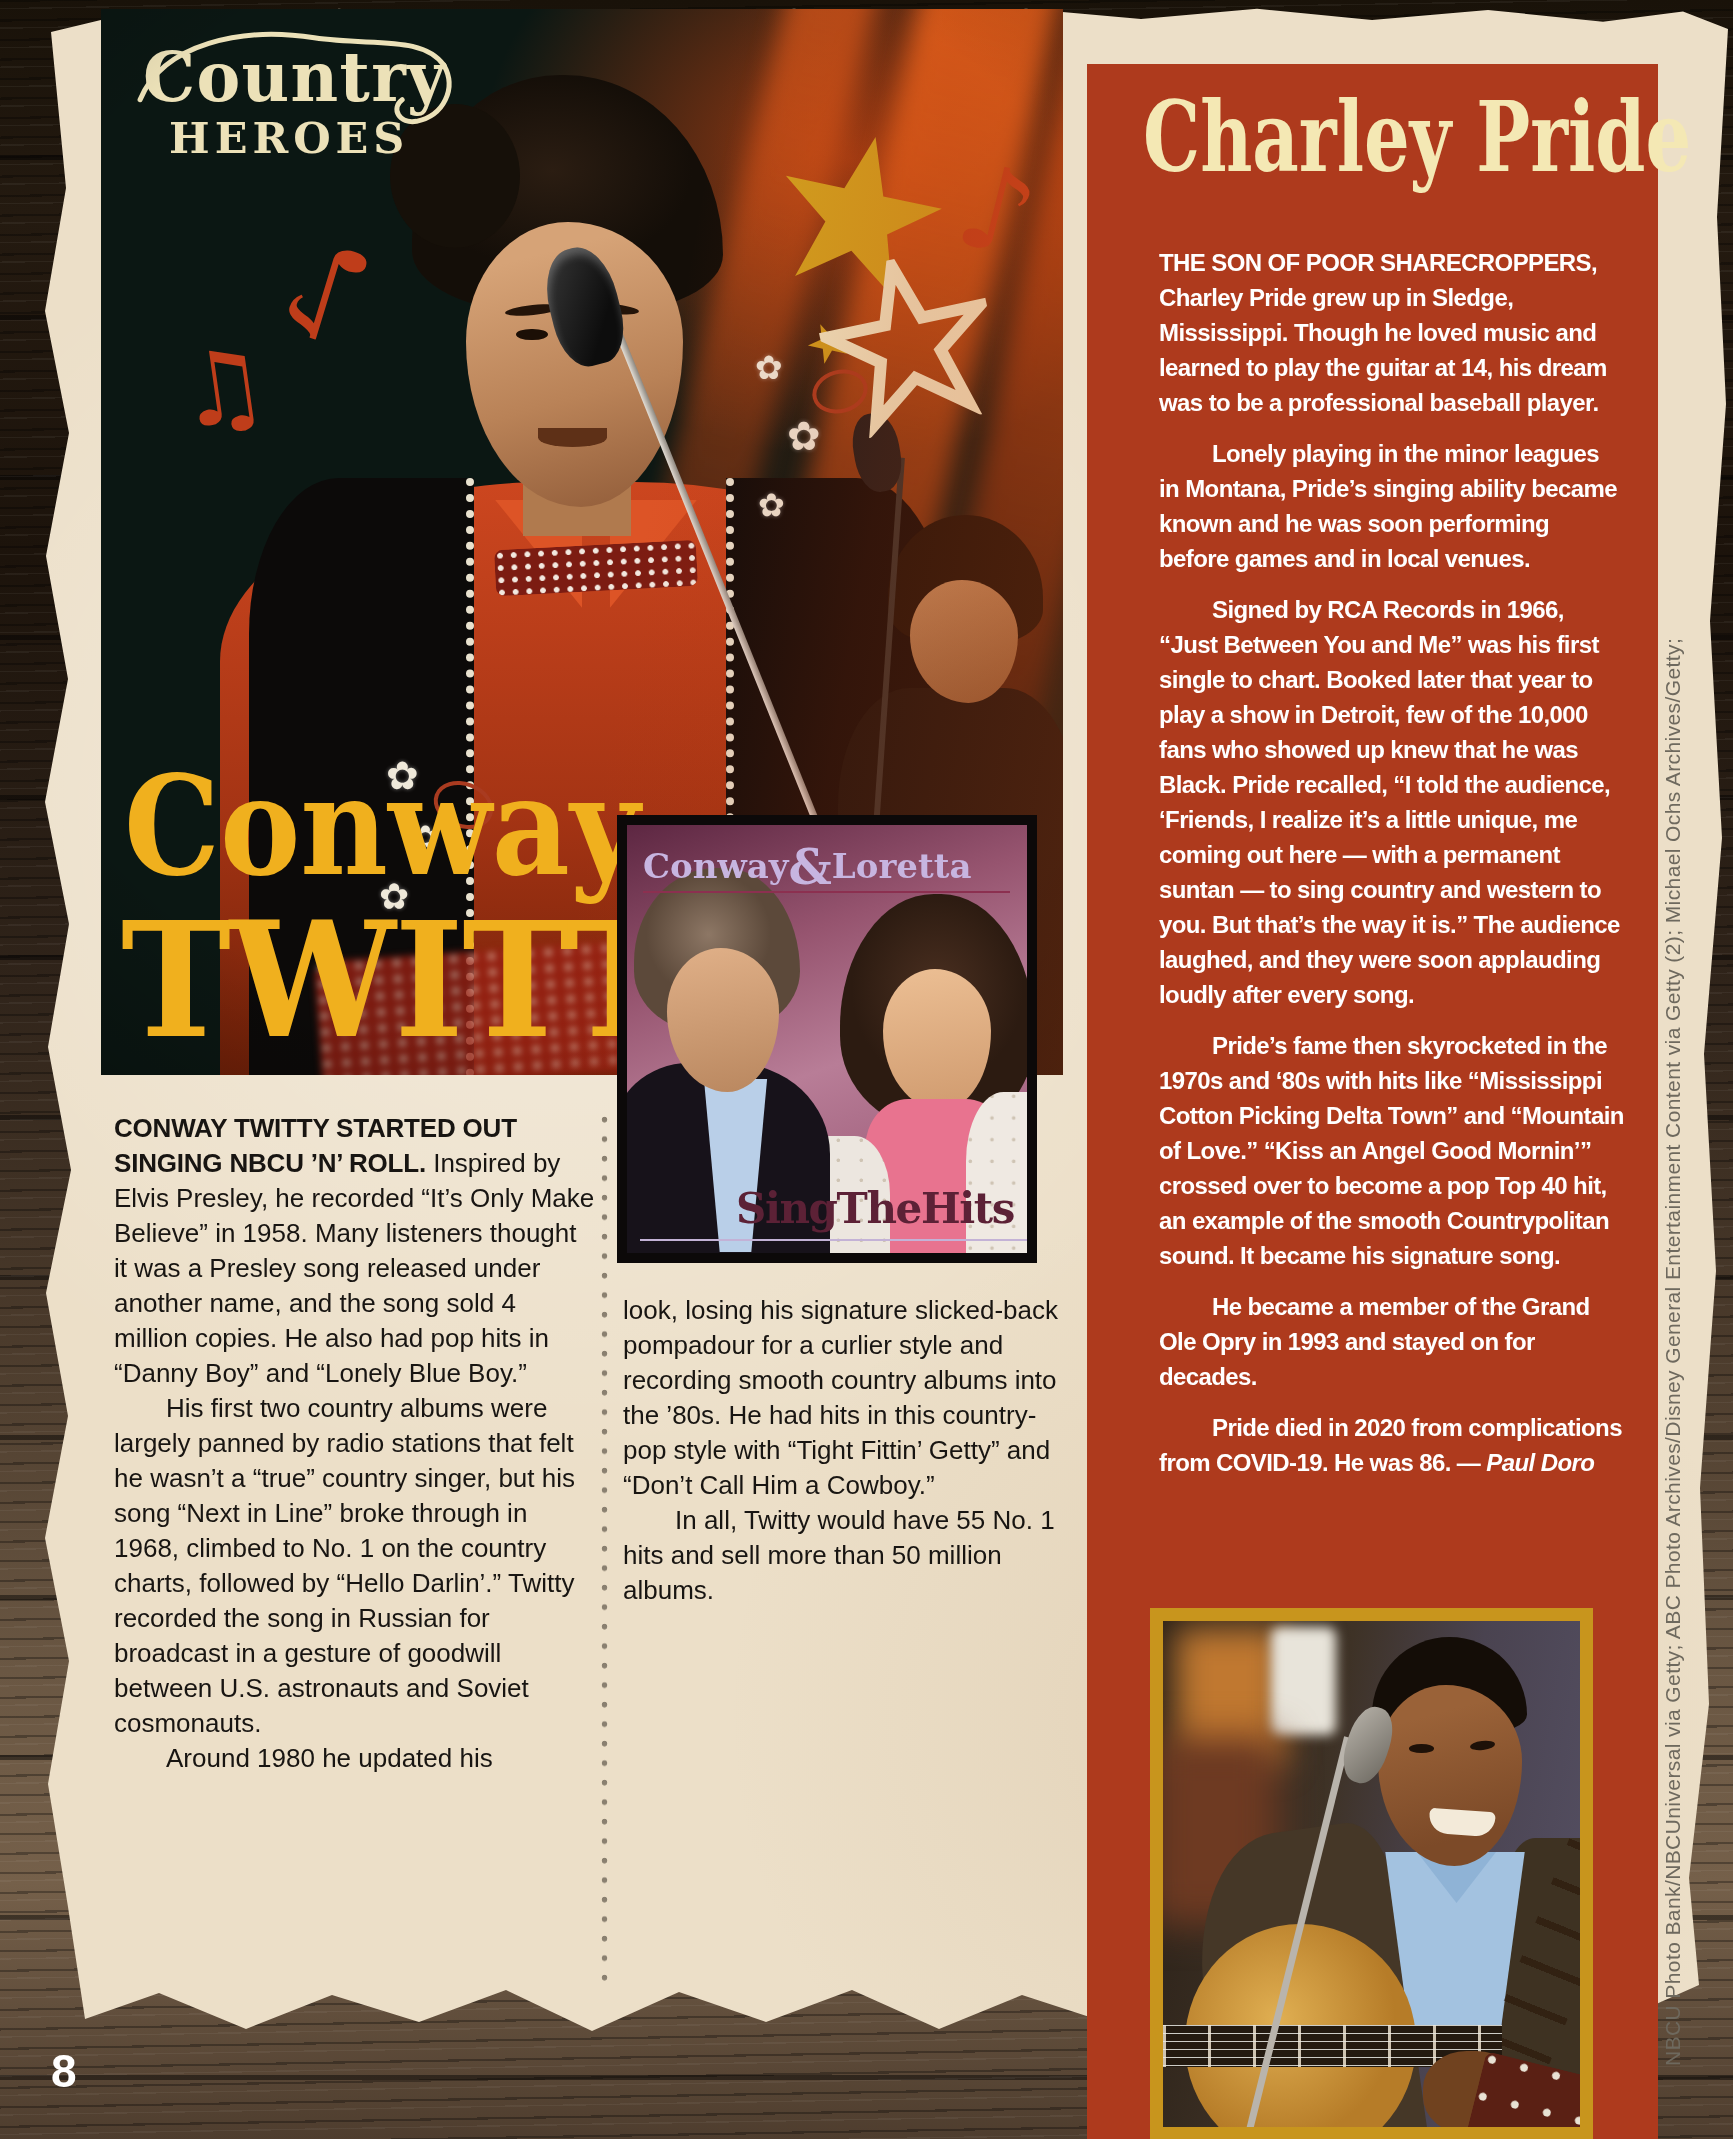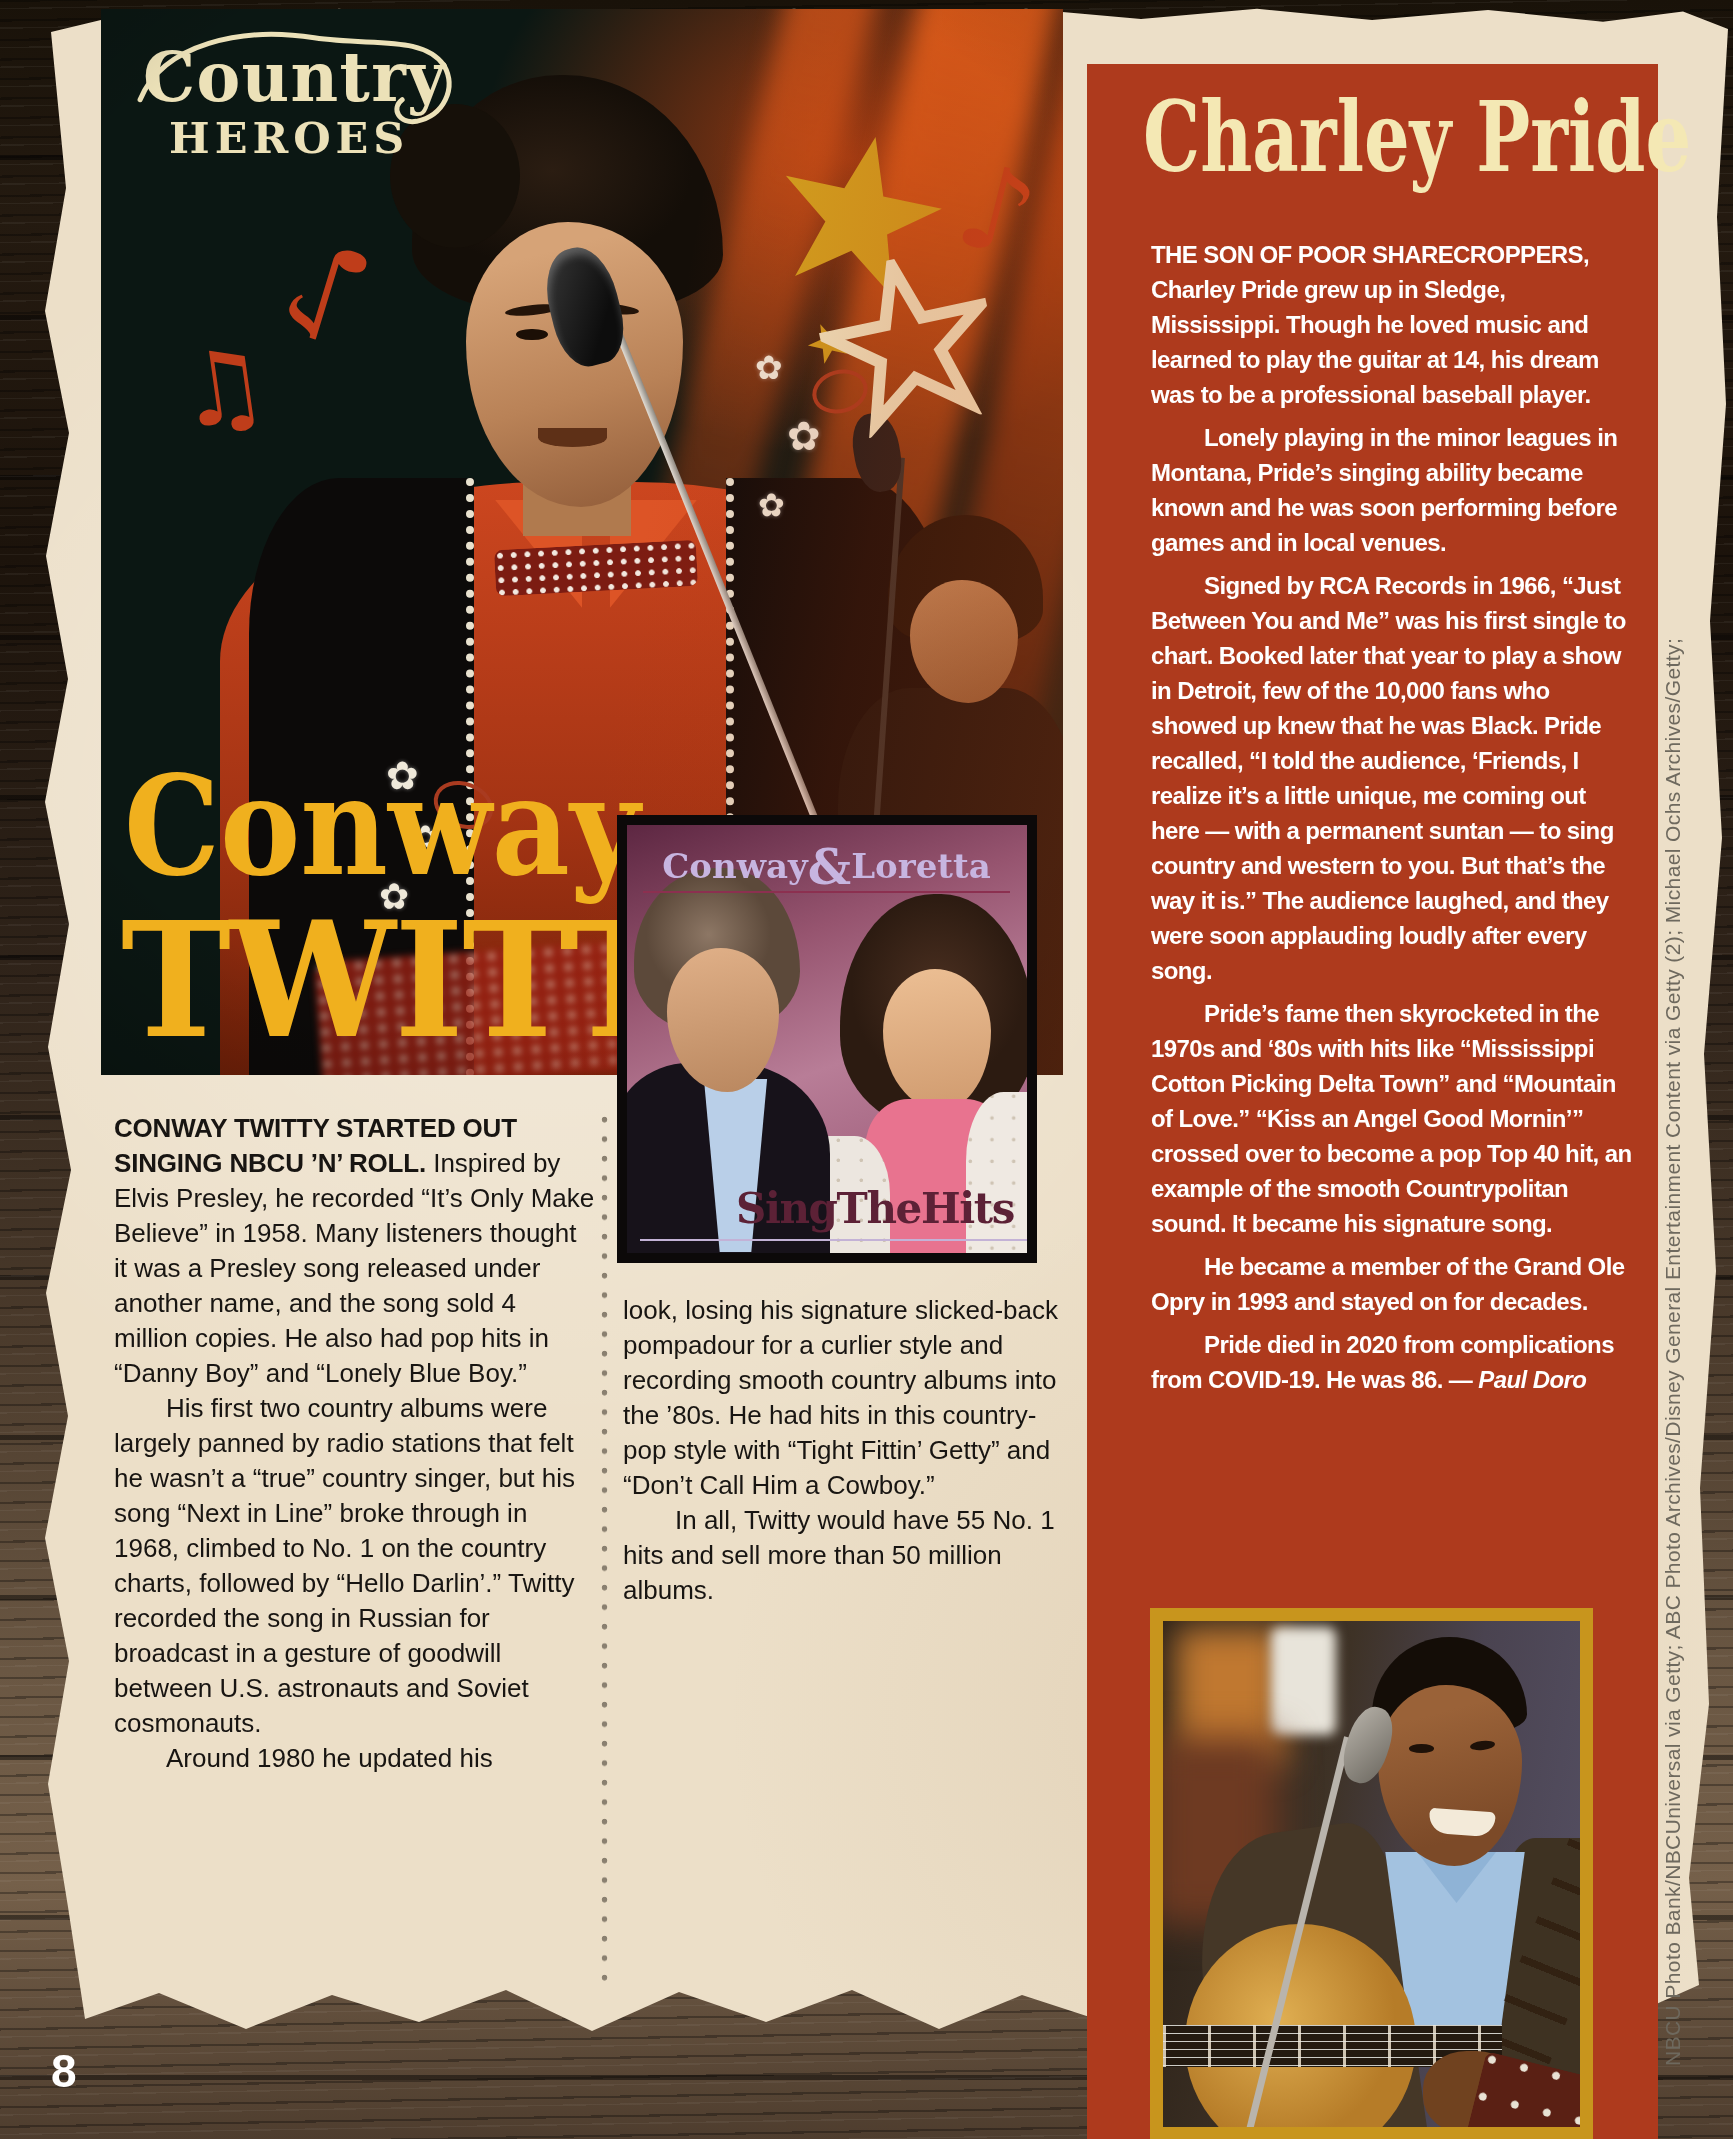--- a/index.html
+++ b/index.html
@@ -83,21 +83,21 @@
   .note-right{left:859px; top:144px; font-size:116px; color:#c13f1b; transform:rotate(14deg);}
   .star-small{left:704px; top:307px; font-size:52px; color:#cf9d1d; transform:rotate(-24deg);}
   .star-big{position:absolute; left:675px; top:123px; width:166px; height:166px; transform:rotate(12deg);}
   .star-outline{position:absolute; left:722px; top:249px; width:170px; height:170px; transform:rotate(-12deg);}
   
   .title-conway{position:absolute; left:124px; top:757px; font-family:"DejaVu Serif",serif; font-weight:bold; font-size:137px; color:#f0b01e; transform:scaleX(.88); transform-origin:left; line-height:1; z-index:5;}
   .title-twitty{position:absolute; left:121px; top:901px; font-family:"DejaVu Serif",serif; font-weight:bold; font-size:159px; color:#f0b01e; transform:scaleX(.93); transform-origin:left; line-height:1; z-index:5; letter-spacing:-1.4px;}
   
   .album{position:absolute; left:617px; top:815px; width:420px; height:448px; border:10.8px solid #0c0909; box-sizing:border-box; z-index:6; overflow:hidden;
     background:linear-gradient(160deg,#5d2742 0%,#96546f 30%,#b87d97 55%,#8e4a68 100%);}
-  .album-title{position:absolute; left:16px; top:14.4px; width:367px; font-family:"DejaVu Serif",serif; font-weight:bold; color:#c7b5e0; font-size:34px; white-space:nowrap;text-align:center;}
+  .album-title{position:absolute; left:16px; top:14.4px; width:367px; font-family:"DejaVu Serif",serif; font-weight:bold; color:#c7b5e0; font-size:34px; white-space:nowrap;}
   .album-title .amp{font-size:48px; vertical-align:-5.8px;}
   .album-rule{position:absolute; left:16px; top:66px; width:367px; height:2.2px; background:#8c3050;}
   .al-hair-m{position:absolute; left:7.2px; top:43px; width:166px; height:166px; background:radial-gradient(50% 50% at 45% 40%, #8d7765, #5c493a 75%); border-radius:52% 48% 50% 50%/60% 66% 40% 40%;}
   .al-face-m{position:absolute; left:40px; top:123px; width:112px; height:144px; background:linear-gradient(170deg,#e0b088,#b9875f); border-radius:48% 52% 46% 54%/44% 44% 56% 56%;}
   .al-suit{position:absolute; left:-14.4px; top:238px; width:217px; height:202px; background:#17121a; border-radius:35% 45% 0 0;}
   .al-shirt{position:absolute; left:69px; top:254px; width:79px; height:173px; background:#b9cfe8; clip-path:polygon(10% 0,90% 0,70% 100%,30% 100%);}
   .al-hair-w{position:absolute; left:213px; top:69px; width:195px; height:238px; background:radial-gradient(55% 50% at 50% 40%, #4a2f20, #2c1b11 80%); border-radius:50% 50% 46% 54%/58% 62% 42% 42%;}
   .al-face-w{position:absolute; left:256px; top:144px; width:108px; height:141px; background:linear-gradient(170deg,#ecbf94,#cf9a6e); border-radius:48% 52% 46% 54%/44% 44% 56% 56%;}
   .al-blouse{position:absolute; left:238px; top:274px; width:144px; height:166px; background:#e8738f; border-radius:30% 30% 0 0;}
   .al-jacket{position:absolute; left:339px; top:267px; width:94px; height:173px; background:#efe9e2; border-radius:40% 0 0 0;
@@ -112,21 +112,21 @@
   .col p.ind{text-indent:52px;}
   .col b{letter-spacing:-0.2px;}
   .col1{left:114px; top:1111px; width:482px;}
   .col2{left:623px; top:1293px; width:448px;}
   .divider{position:absolute; left:601px; top:1116px; width:7.2px; height:875px; z-index:2;
     background-image:radial-gradient(circle at 3.6px 3.6px, #8a8070 2.5px, transparent 3.2px); background-size:7.2px 19.5px; background-repeat:repeat-y;}
   
   .sidebar{position:absolute; left:1087px; top:64px; width:571px; height:2076px; background:#ae3a1d; z-index:2;}
   .sb-title{position:absolute; left:56px; top:20px; font-family:"DejaVu Serif",serif; font-weight:bold; font-size:97px; color:#f4e8b4; transform:scaleX(.74); transform-origin:left; white-space:nowrap; line-height:1.1;}
   .sb-text{position:absolute; left:56px; top:165px; width:497px; color:#ffffff; font-weight:bold; font-size:24px; line-height:35px; letter-spacing:-0.6px;}
-  .sb-text p{margin:8px;}
+  .sb-text p{margin:16px;}
   .sb-text p.ind{text-indent:53px;}
   
   .cp-frame{position:absolute; left:1150px; top:1608px; width:443px; height:532px; border:13px solid #c8951d; box-sizing:border-box; z-index:3; overflow:hidden;
     background:linear-gradient(100deg,#2b2118 0%,#3e3226 38%,#4a4350 64%,#555064 100%);}
   .cp-blob1{position:absolute; left:13px; top:7.2px; width:108px; height:137px; background:#c07830; filter:blur(16px);}
   .cp-blob2{position:absolute; left:108px; top:5.8px; width:65px; height:108px; background:#e8e4da; filter:blur(5.8px); border-radius:8.7px;}
   .cp-blob3{position:absolute; left:-14.4px; top:116px; width:130px; height:188px; background:#6e3a22; filter:blur(19px);}
   .cp-hair{position:absolute; left:209px; top:16px; width:155px; height:97px; background:#140d07; border-radius:50% 50% 30% 30%/80% 80% 20% 20%;}
   .cp-face{position:absolute; left:215px; top:64px; width:144px; height:181px; background:linear-gradient(165deg,#9a6238 20%,#7c4a28 80%); border-radius:47% 53% 47% 53%/42% 42% 58% 58%;}
   .cp-smile{position:absolute; left:266px; top:189px; width:66px; height:24.6px; background:#f3ead9; border-radius:8.7px 8.7px 29px 29px; transform:rotate(4deg);}

